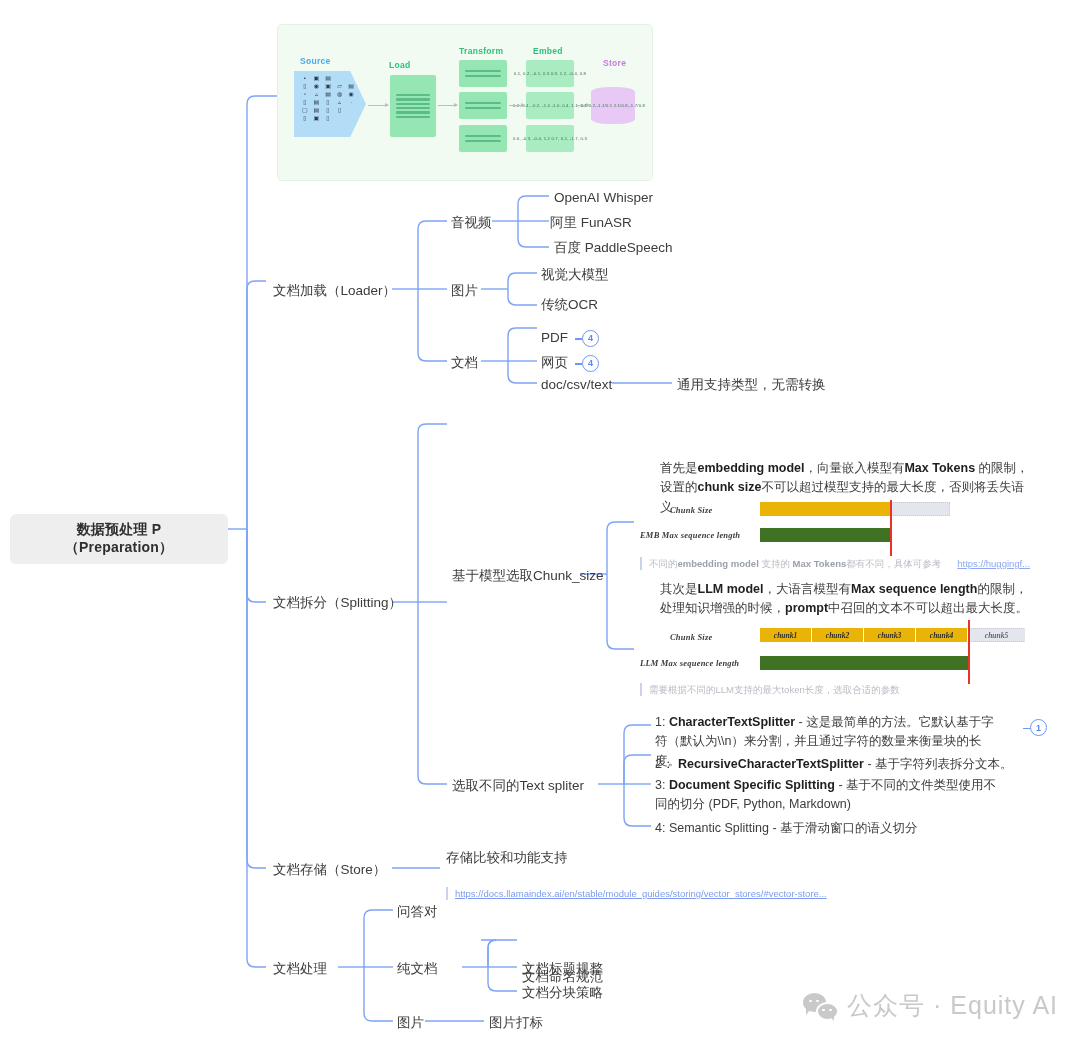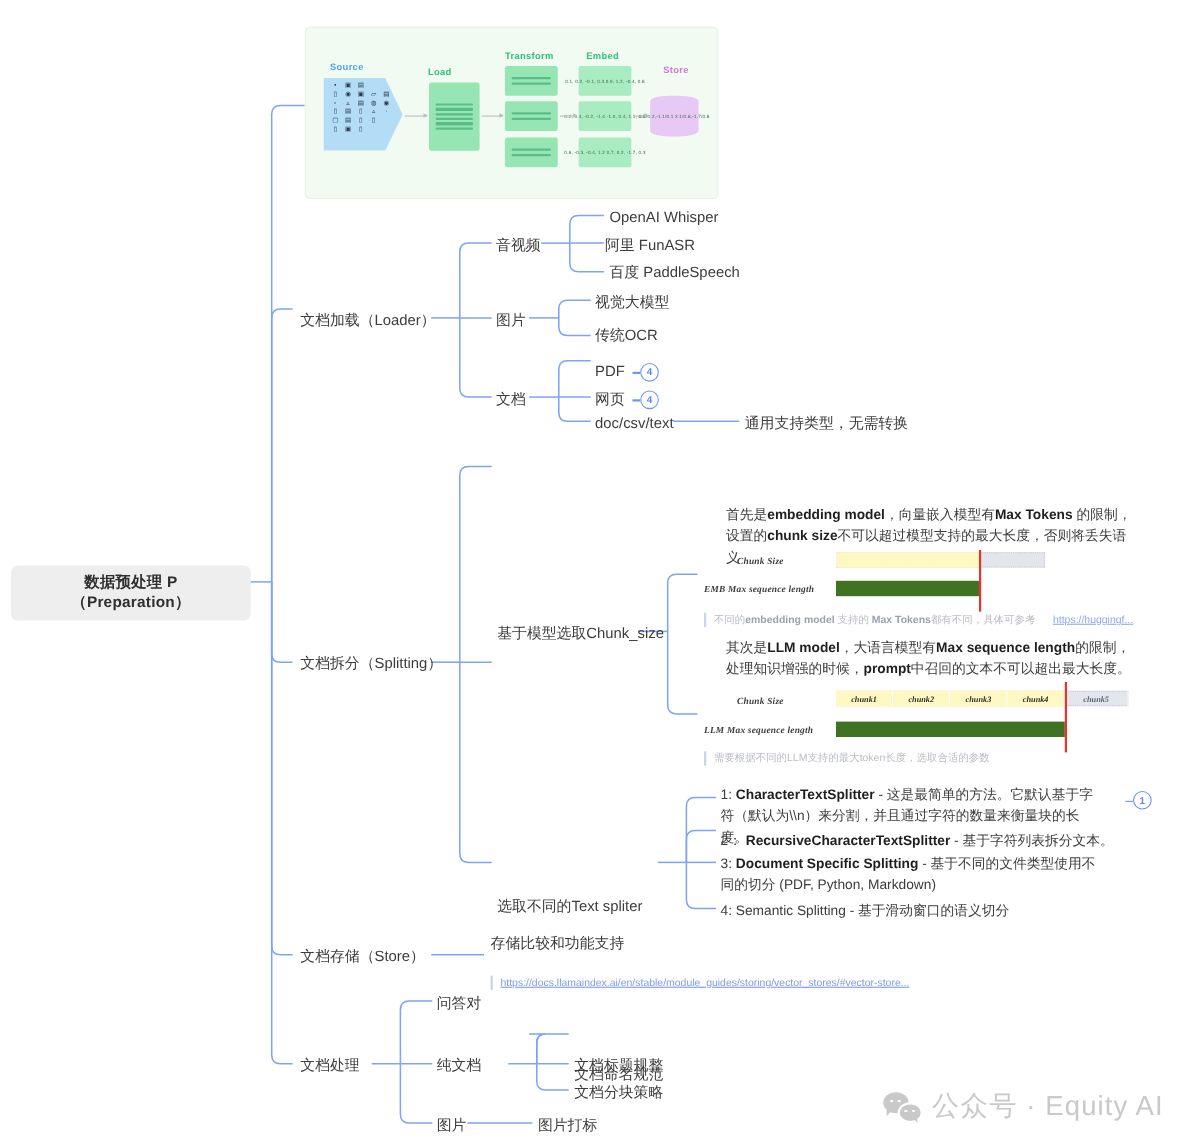--- a/index.html
+++ b/index.html
@@ -72,21 +72,21 @@
   .arw{position:absolute;height:1px;background:#bdbdbd;}
   .arw::after{content:"";position:absolute;right:-1px;top:-2.2px;
     border-left:4px solid #bdbdbd;border-top:2.5px solid transparent;border-bottom:2.5px solid transparent;}
 
   
   .chart{position:absolute;}
   .chart .row{position:relative;height:16px;margin-bottom:0;}
   .chart .rlabel{position:absolute;right:0;top:0;font-style:italic;font-size:8.5px;
     color:#3c3c3c;font-family:"Liberation Serif",serif;font-weight:bold;letter-spacing:.2px;}
   .bar{position:absolute;height:14px;}
-  .bar-light{background:#fef9c3;}
+  .bar-light{background:#eab308;}
   .bar-dark{background:#3f7323;}
   .bar-gray{background:#e3e6ed;border:1px dotted #c5c9d3;box-sizing:border-box;}
   .redline{position:absolute;width:1.5px;background:#e8332a;}
   .chunkcell{position:absolute;height:14px;box-sizing:border-box;
     border-right:1px solid #ffffff;display:flex;align-items:center;justify-content:center;
     font-style:italic;font-size:7.5px;font-weight:bold;color:#2d2d2d;
     font-family:"Liberation Serif",serif;}
 
   
   .watermark{position:absolute;right:22px;bottom:22px;display:flex;align-items:center;gap:10px;
@@ -323,21 +323,21 @@
     </div>
     <div class="row" style="height:26px;">
       <div class="rlabel" style="left:0px;right:auto;top:8px;">LLM Max sequence length</div>
       <div class="bar bar-dark" style="left:120px;top:6px;width:208px;"></div>
     </div>
     <div class="redline" style="left:328px;top:-8px;height:64px;"></div>
   </div>
 
   <div class="note" style="left:640px;top:683px;width:390px;">需要根据不同的LLM支持的最大token长度，选取合适的参数</div>
 
-  <div class="node" style="left:452px;top:777px;margin-top:38px;">选取不同的Text spliter</div>
+  <div class="node" style="left:452px;top:777px;">选取不同的Text spliter</div>
 
   <div class="para" style="left:655px;top:713px;width:346px;">
     <span>1: </span><b>CharacterTextSplitter</b><span> - 这是最简单的方法。它默认基于字符（默认为\\n）来分割，并且通过字符的数量来衡量块的长度。</span>
   </div>
   <div class="badge" style="position:absolute;left:1030px;top:719px;margin-left:0;">1</div>
 
   <div class="para" style="left:655px;top:755px;width:360px;">
     <span>2： </span><b>RecursiveCharacterTextSplitter</b><span> - 基于字符列表拆分文本。</span>
   </div>
 

